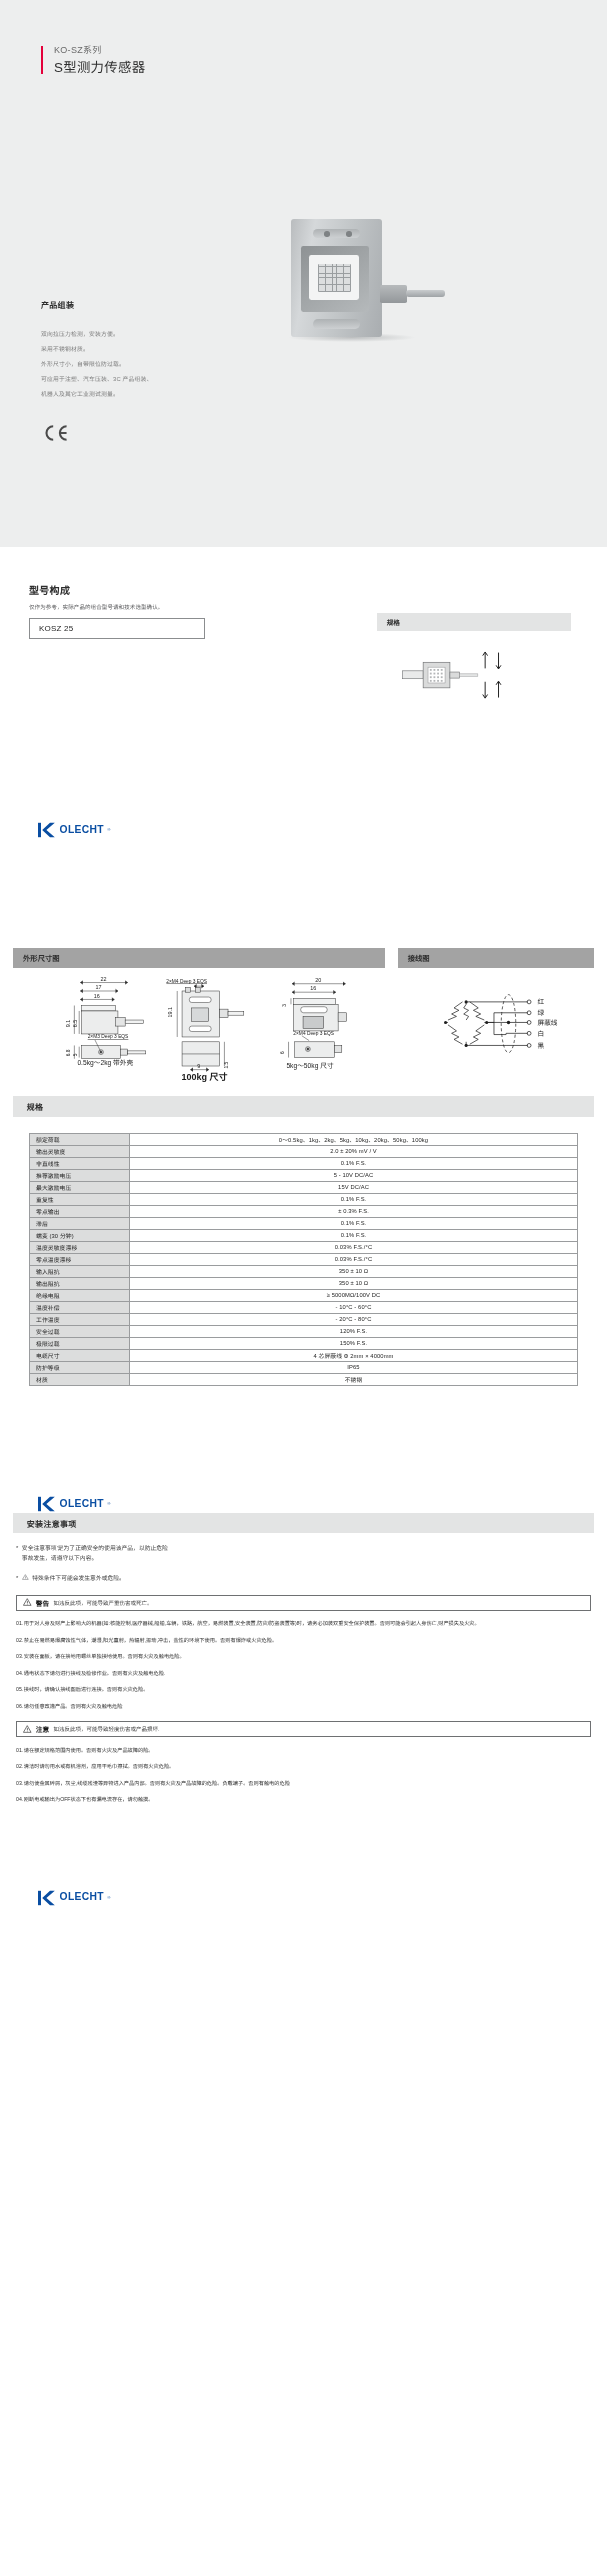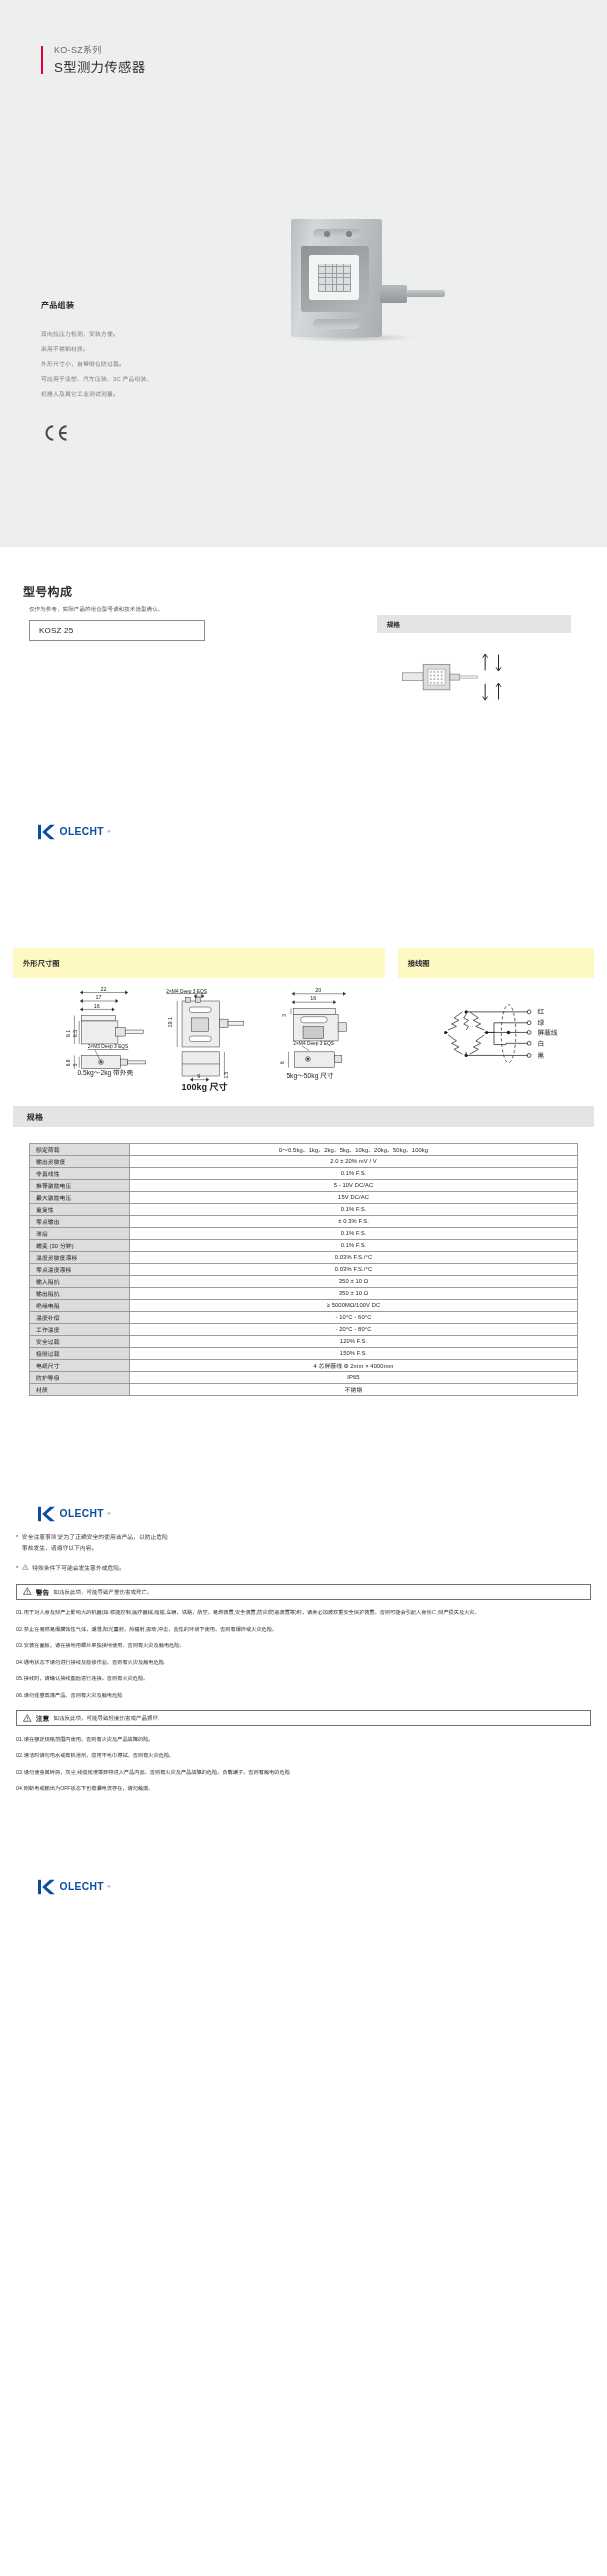--- a/index.html
+++ b/index.html
@@ -171,22 +171,22 @@
   .section-bar .title {
     font-size: 8px;
     font-weight: bold;
     color: #2d2d2d;
     letter-spacing: 0.3px;
   }
 
   
   .model-block { padding: 35px 0 0 0; }
   .model-head {
-    padding-left: 23px;
-    font-size: 12px;
+    padding-left: 29px;
+    font-size: 10px;
     font-weight: bold;
     color: #2d2d2d;
     letter-spacing: 0.3px;
   }
   .model-note {
     padding-left: 29px;
     font-size: 5.5px;
     color: #58595b;
     margin-top: 6px;
     letter-spacing: 0.1px;
@@ -229,21 +229,21 @@
   }
   .logo-text {
     font-size: 10.3px; font-weight: bold; color: #0a4ea2;
     letter-spacing: 0.3px; line-height: 1;
   }
   .logo-reg { font-size: 4.3px; color:#0a4ea2; vertical-align: super; }
 
   
   .dual-bars { display: flex; gap: 13.4px; padding: 0 13.4px; }
   .dual-bars .bar {
-    background: #fef9c3; height: 30px;
+    background: #a3a3a3; height: 20px;
     display: flex; align-items: center; padding-left: 9.7px;
     font-size: 7.3px; font-weight: bold; color: #2d2d2d;
   }
   .bar-dim { width: 372px; }
   .bar-wire { width: 196px; }
 
   .draw-area { display: flex; padding: 0 13.4px; }
   .draw-dim { width: 372px; height: 128px; position: relative; }
   .draw-wire { width: 196px; height: 128px; position: relative; margin-left: 13.4px; }
 
@@ -697,20 +697,25 @@
         <path d="M7 15 L20 3 L28 3 L14 15 L28 27 L20 27 Z" fill="#0a4ea2"></path>
       </svg>
       <span class="logo-text">OLECHT</span>
       <span class="logo-reg">®</span>
     </div>
   </div>
 </div>
 
 <div class="page" style="padding-bottom:36px;">
 
+  <div class="notes-wrap">
+    <div class="section-bar">
+      <span class="title">安装注意事项</span>
+    </div>
+  </div>
 
   <div class="notes-body">
 
     <div class="note-star">
       <span class="st">*</span>
       <span>
         <span>安全注意事项'是为了正确安全的使用该产品，以防止危险</span><br>
         <span>事故发生，请遵守以下内容。</span>
       </span>
     </div>

